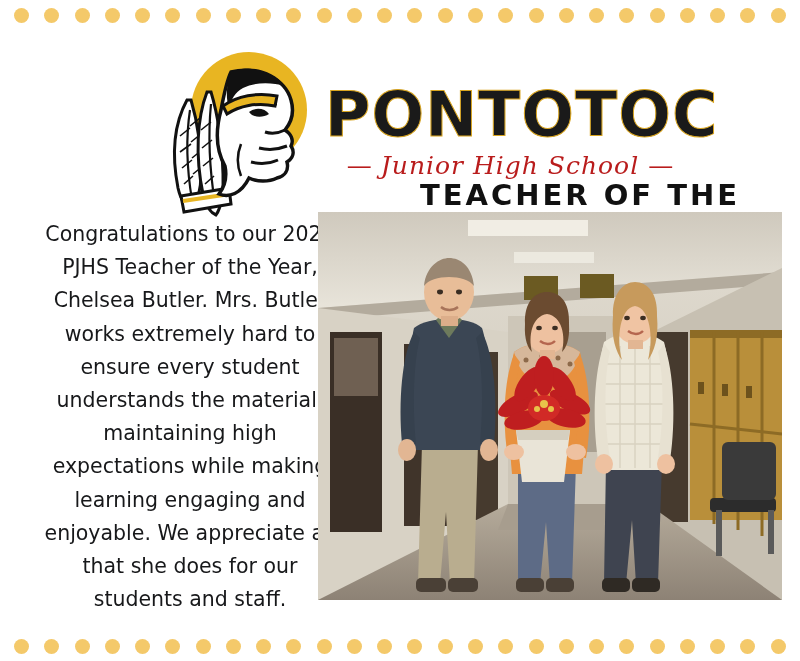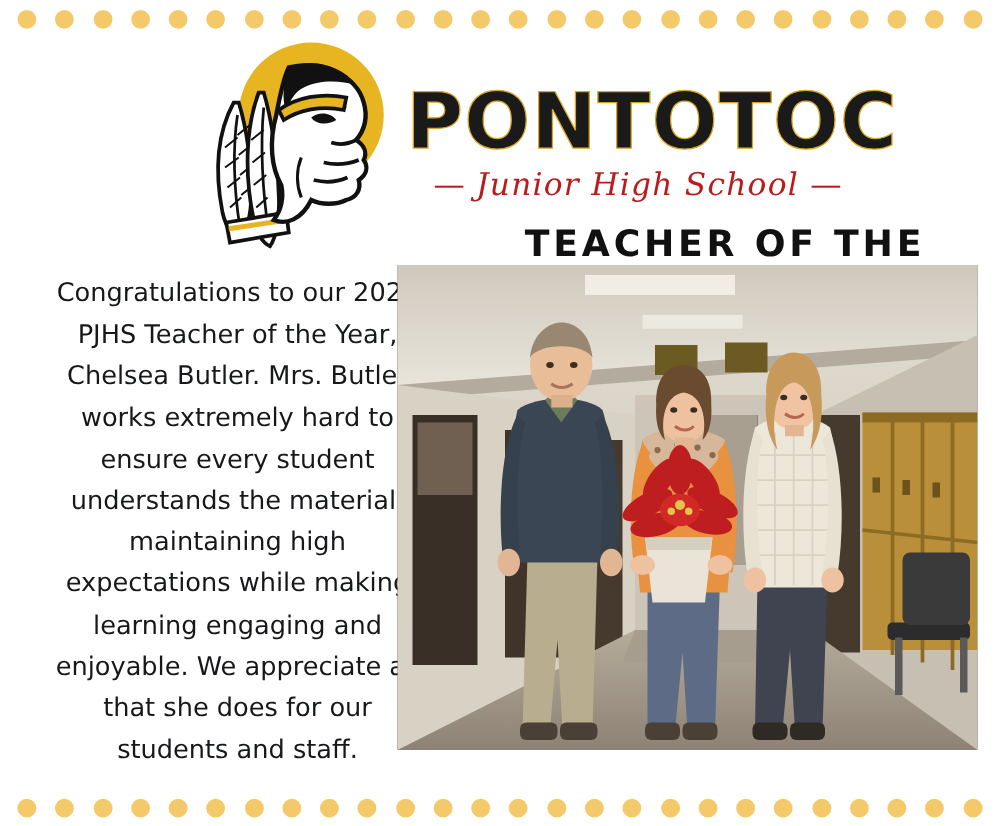--- a/index.html
+++ b/index.html
@@ -40,21 +40,21 @@
     width: 15px;
     height: 15px;
     border-radius: 50%;
     background: #f4c96a;
     flex: 0 0 auto;
   }
 
   
   .header {
     position: absolute;
-    top: 26px;
+    top: 44px;
     left: 0;
     width: 800px;
     height: 160px;
   }
 
   .logo-wrap {
     position: absolute;
     left: 145px;
     top: 4px;
     width: 180px;

